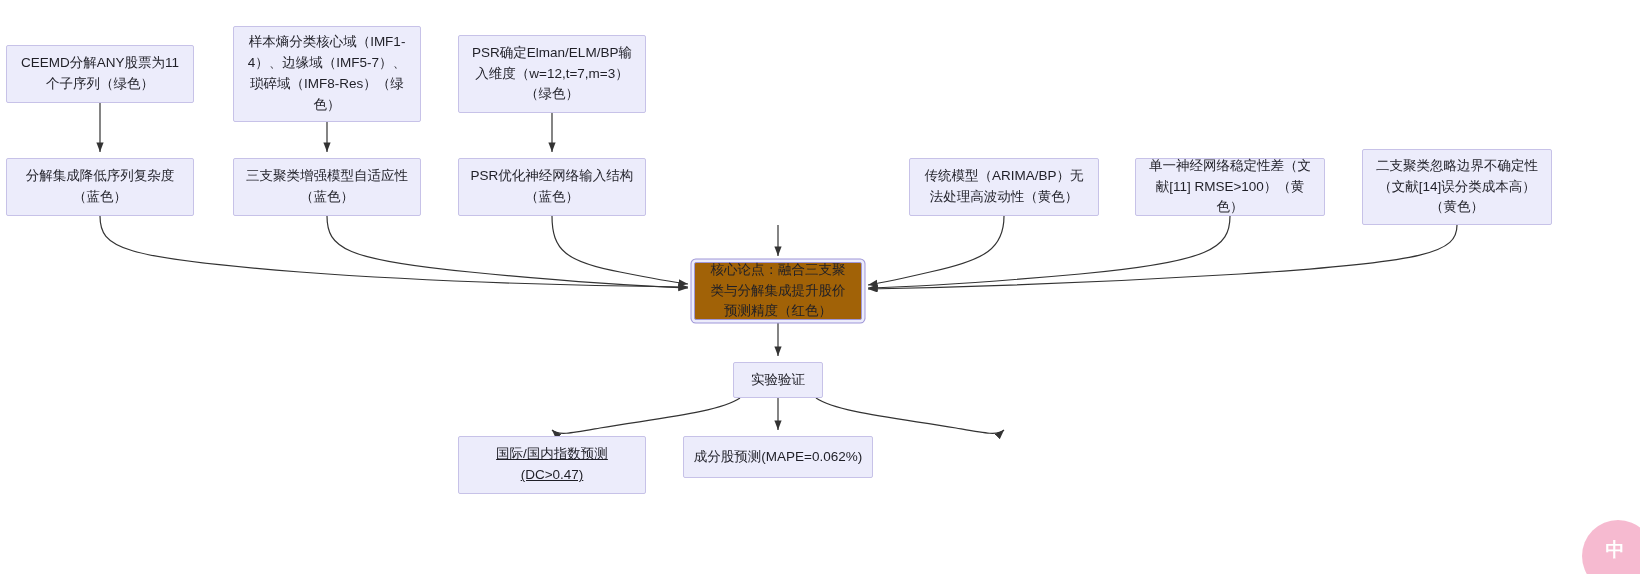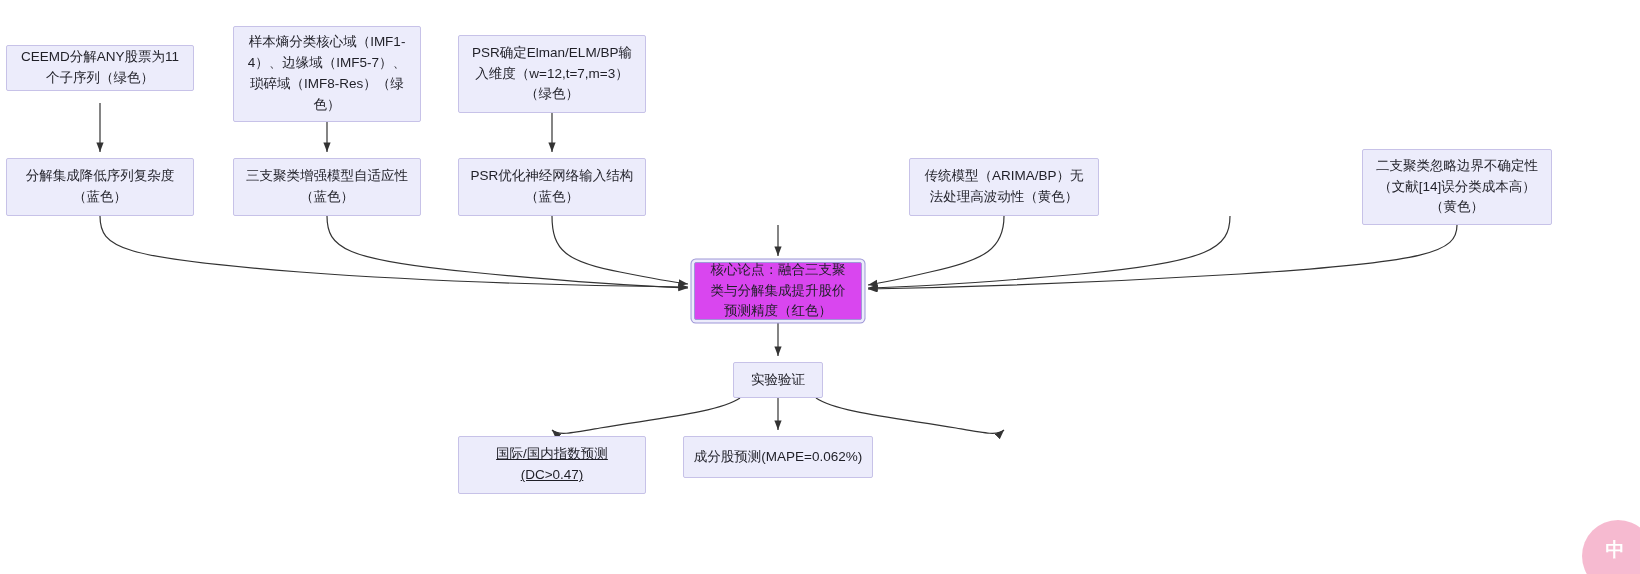--- a/index.html
+++ b/index.html
@@ -22,21 +22,21 @@
     align-items:center;
     justify-content:center;
     text-align:center;
     color:#1f1f27;
     font-size:13.5px;
     line-height:1.55;
     padding:6px 9px;
   }
   .node span{display:block;width:100%;}
   .node.core{
-    background:#d946ef;
+    background:#a16207;
     border:1px solid #9F97D8;
     box-shadow:0 0 0 2.5px #ECECFB, 0 0 0 3.5px #9F97D8;
   }
   .watermark{
     position:absolute;
     right:-14px;bottom:-18px;
     width:72px;height:72px;
     border-radius:50%;
     background:#F3A0BE;
     opacity:.72;
@@ -77,21 +77,21 @@
       <path d="M1457,225 C1457,252 1430,262 1240,274 C1060,285 920,288 868,289"></path>
 
       <path d="M778,320 L778,356"></path>
 
       <path d="M740,398 C720,412 660,418 600,428 C572,433 558,436 552,430"></path>
       <path d="M778,398 L778,430"></path>
       <path d="M816,398 C836,412 896,418 956,428 C984,433 998,436 1004,430"></path>
     </g>
   </svg>
 
-  <div class="node" style="left:6px;top:45px;width:188px;height:46px;">
+  <div class="node" style="left:6px;top:45px;width:188px;height:58px;">
     <span>CEEMD分解ANY股票为11个子序列（绿色）</span>
   </div>
 
   <div class="node" style="left:233px;top:26px;width:188px;height:96px;">
     <span>样本熵分类核心域（IMF1-4）、边缘域（IMF5-7）、琐碎域（IMF8-Res）（绿色）</span>
   </div>
 
   <div class="node" style="left:458px;top:35px;width:188px;height:78px;">
     <span>PSR确定Elman/ELM/BP输入维度（w=12,t=7,m=3）（绿色）</span>
   </div>
@@ -106,20 +106,23 @@
 
   <div class="node" style="left:458px;top:158px;width:188px;height:58px;">
     <span>PSR优化神经网络输入结构（蓝色）</span>
   </div>
 
 
   <div class="node" style="left:909px;top:158px;width:190px;height:58px;">
     <span>传统模型（ARIMA/BP）无法处理高波动性（黄色）</span>
   </div>
 
+  <div class="node" style="left:1135px;top:158px;width:190px;height:58px;">
+    <span>单一神经网络稳定性差（文献[11] RMSE&gt;100）（黄色）</span>
+  </div>
 
   <div class="node" style="left:1362px;top:149px;width:190px;height:76px;">
     <span>二支聚类忽略边界不确定性（文献[14]误分类成本高）（黄色）</span>
   </div>
 
   <div class="node core" style="left:694px;top:262px;width:168px;height:58px;">
     <span>核心论点：融合三支聚类与分解集成提升股价预测精度（红色）</span>
   </div>
 
   <div class="node" style="left:733px;top:362px;width:90px;height:36px;">

